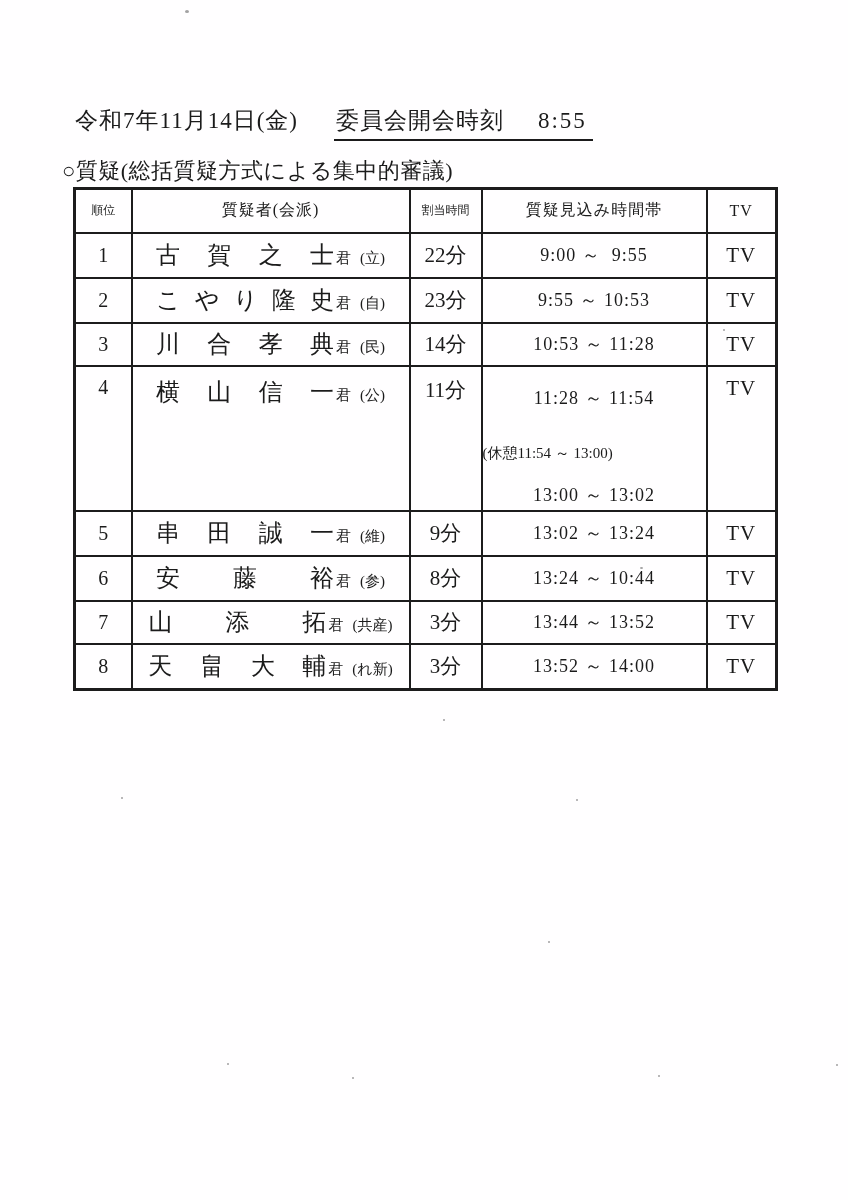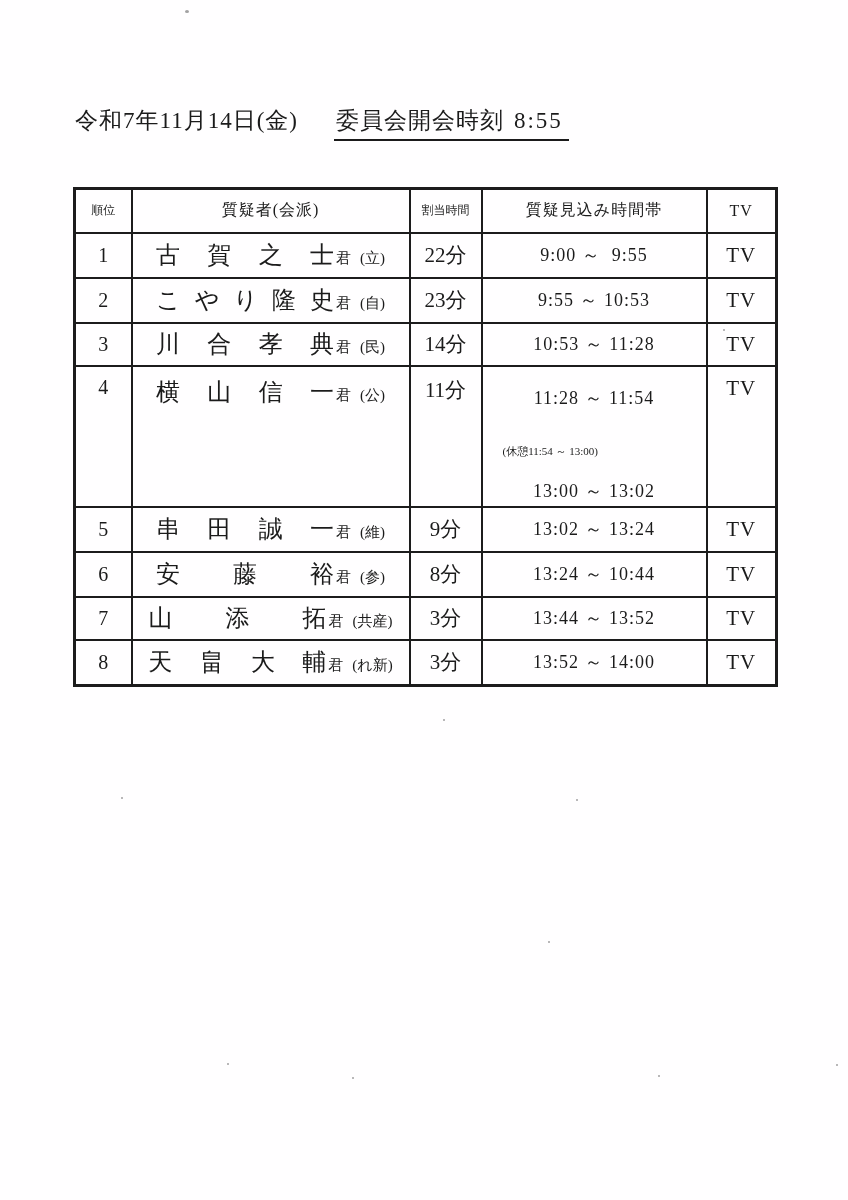--- a/index.html
+++ b/index.html
@@ -27,21 +27,21 @@
     white-space: nowrap;
   }
   .opening {
     display: inline-block;
     margin-left: 36px;
     border-bottom: 2px solid #1b1b1b;
     padding: 0 6px 3px 2px;
   }
   .opening-time {
     display: inline-block;
-    margin-left: 10px;
+    margin-left: 34px;
     letter-spacing: 2px;
   }
   .section-title {
     position: absolute;
     left: 62px;
     top: 156px;
     font-size: 22px;
     letter-spacing: 0.5px;
     white-space: nowrap;
   }
@@ -117,45 +117,45 @@
   }
   .tcol {
     display: flex;
     flex-direction: column;
     align-items: center;
     padding-top: 7px;
     text-align: center;
   }
   .tcol .time { line-height: 30px; }
   .note {
-    font-size: 11px;
+    font-size: 15px;
     letter-spacing: 0;
     margin: 31px 0 17px 0;
     white-space: pre;
     align-self: flex-start;
-    padding-left: 20px;
   }
 
   
   .speck {
     position: absolute;
     background: #555;
     border-radius: 50%;
     opacity: 0.55;
   }
 </style>
 </head>
 <body>
 
 <div id="page">
 
   <div class="dateline">
     <span>令和7年11月14日(金)</span><span class="opening"><span>委員会開会時刻</span><span class="opening-time">8:55</span></span>
   </div>
 
+  <div class="section-title">○質疑(総括質疑方式による集中的審議)</div>
 
   <table class="sched">
     <colgroup>
       <col class="c-rank">
         <col class="c-name">
         <col class="c-min">
         <col class="c-time">
         <col class="c-tv">
     </colgroup>
 

